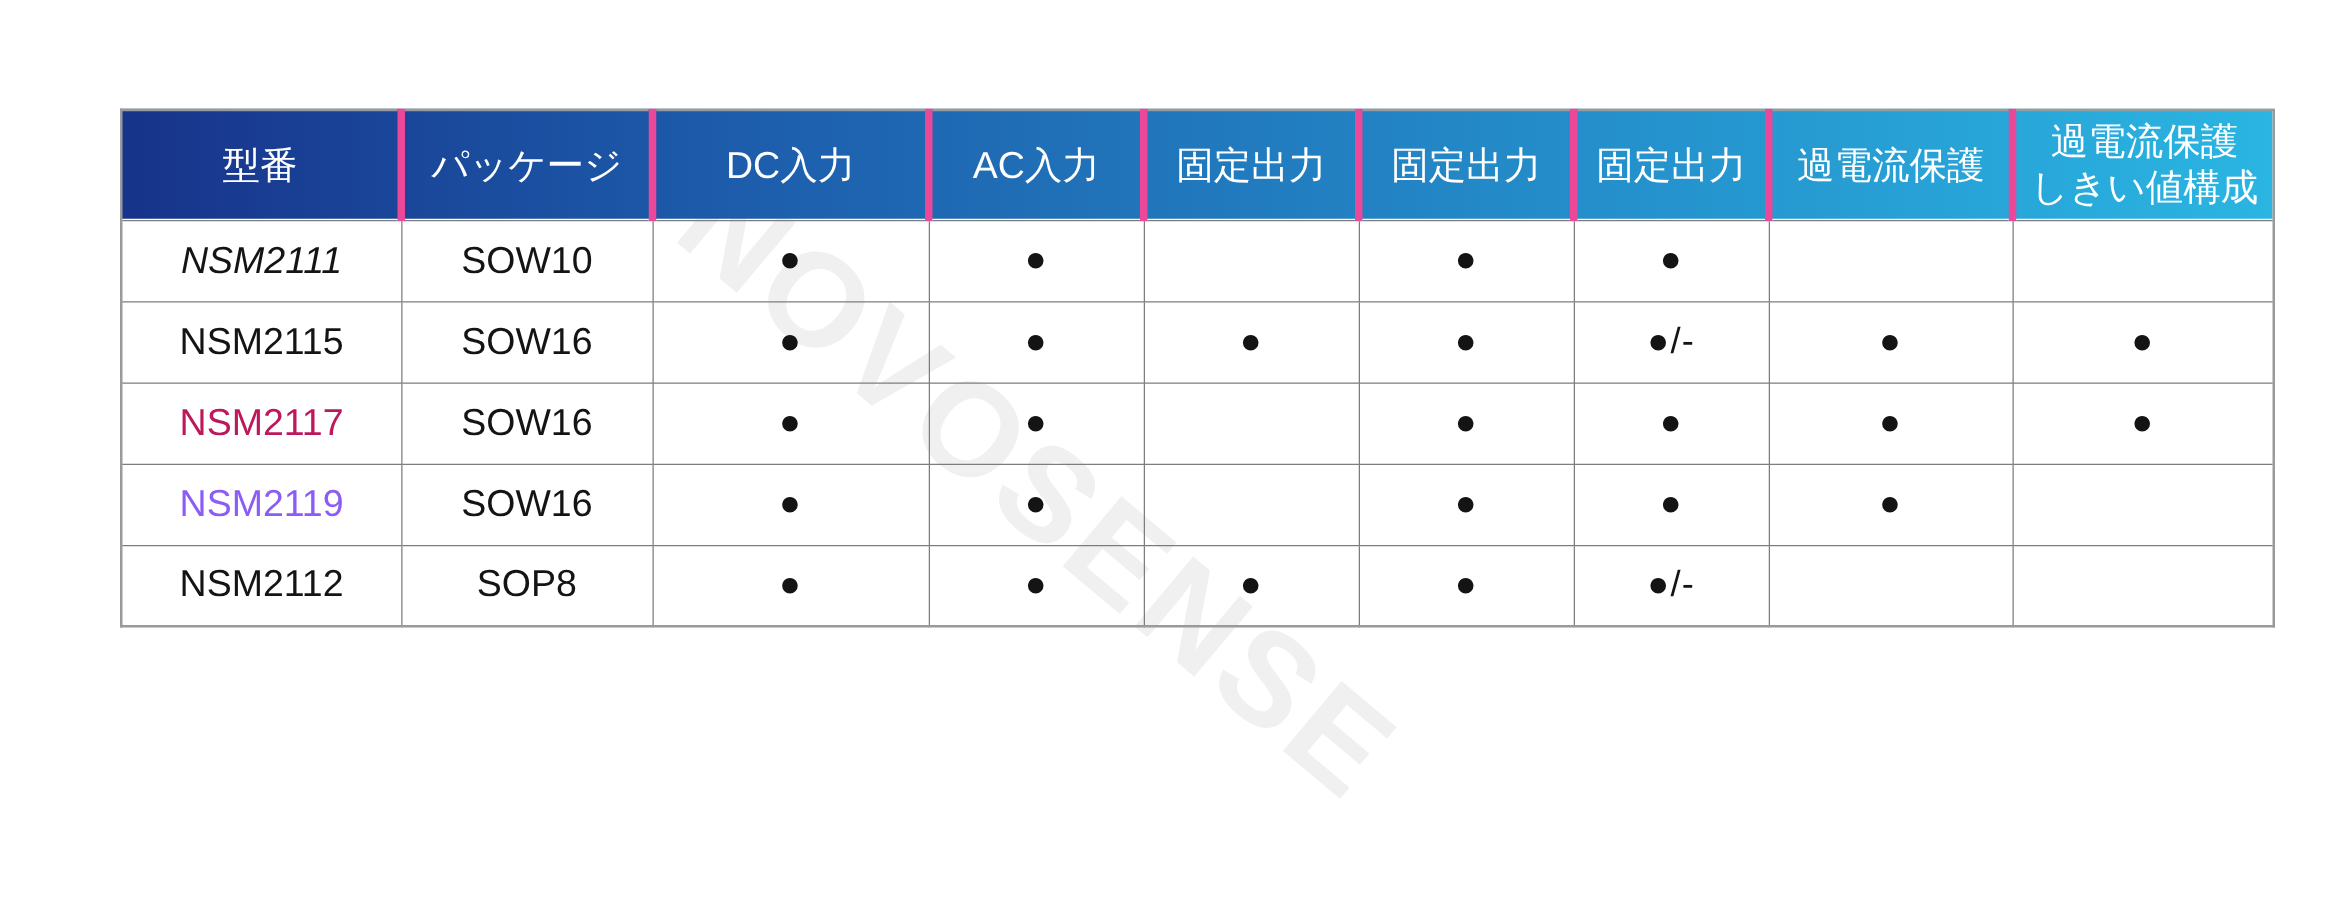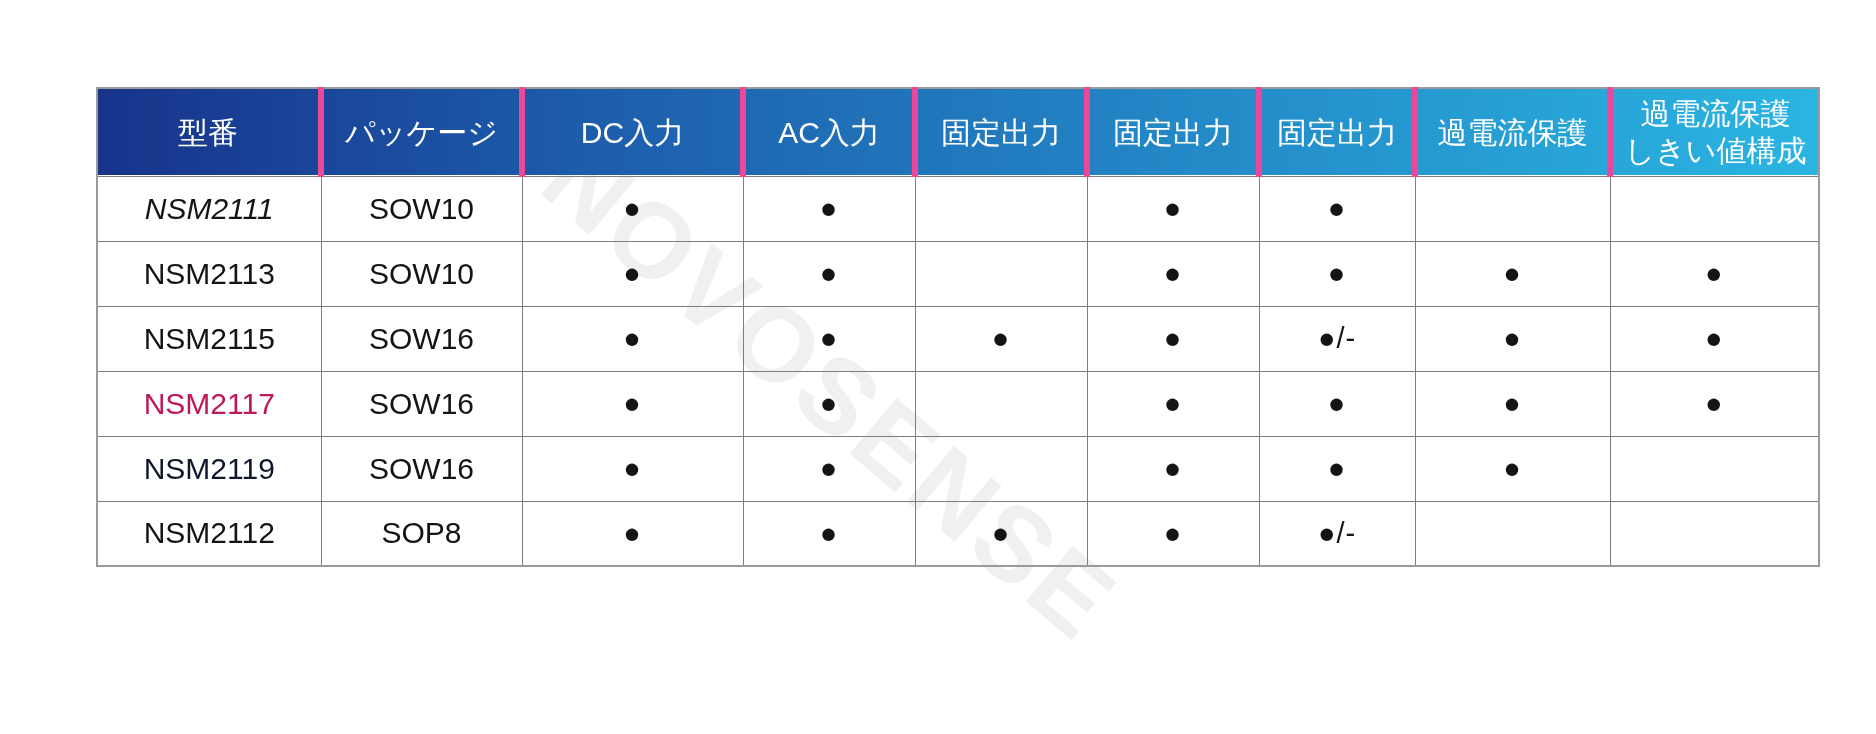--- a/index.html
+++ b/index.html
@@ -108,31 +108,20 @@
         <td style="color: rgb(20, 20, 20); border-color: rgb(125, 125, 125);">SOW10</td>
         <td class="dot" style="color: rgb(20, 20, 20); border-color: rgb(125, 125, 125);">●</td>
         <td class="dot" style="color: rgb(20, 20, 20); border-color: rgb(125, 125, 125);">●</td>
         <td class="dot" style="color: rgb(20, 20, 20); border-color: rgb(125, 125, 125);"></td>
         <td class="dot" style="color: rgb(20, 20, 20); border-color: rgb(125, 125, 125);">●</td>
         <td class="dot" style="color: rgb(20, 20, 20); border-color: rgb(125, 125, 125);">●</td>
         <td class="dot" style="color: rgb(20, 20, 20); border-color: rgb(125, 125, 125);"></td>
         <td class="dot" style="color: rgb(20, 20, 20); border-color: rgb(125, 125, 125);"></td>
       </tr>
       <tr>
-        <td style="color: rgb(20, 20, 20); border-color: rgb(125, 125, 125);">NSM2113</td>
-        <td style="color: rgb(20, 20, 20); border-color: rgb(125, 125, 125);">SOW10</td>
-        <td class="dot" style="color: rgb(20, 20, 20); border-color: rgb(125, 125, 125);">●</td>
-        <td class="dot" style="color: rgb(20, 20, 20); border-color: rgb(125, 125, 125);">●</td>
-        <td class="dot" style="color: rgb(20, 20, 20); border-color: rgb(125, 125, 125);"></td>
-        <td class="dot" style="color: rgb(20, 20, 20); border-color: rgb(125, 125, 125);">●</td>
-        <td class="dot" style="color: rgb(20, 20, 20); border-color: rgb(125, 125, 125);">●</td>
-        <td class="dot" style="color: rgb(20, 20, 20); border-color: rgb(125, 125, 125);">●</td>
-        <td class="dot" style="color: rgb(20, 20, 20); border-color: rgb(125, 125, 125);">●</td>
-      </tr>
-      <tr>
         <td style="color: rgb(20, 20, 20); border-color: rgb(125, 125, 125);">NSM2115</td>
         <td style="color: rgb(20, 20, 20); border-color: rgb(125, 125, 125);">SOW16</td>
         <td class="dot" style="color: rgb(20, 20, 20); border-color: rgb(125, 125, 125);">●</td>
         <td class="dot" style="color: rgb(20, 20, 20); border-color: rgb(125, 125, 125);">●</td>
         <td class="dot" style="color: rgb(20, 20, 20); border-color: rgb(125, 125, 125);">●</td>
         <td class="dot" style="color: rgb(20, 20, 20); border-color: rgb(125, 125, 125);">●</td>
         <td class="dot" style="color: rgb(20, 20, 20); border-color: rgb(125, 125, 125);">●/-</td>
         <td class="dot" style="color: rgb(20, 20, 20); border-color: rgb(125, 125, 125);">●</td>
         <td class="dot" style="color: rgb(20, 20, 20); border-color: rgb(125, 125, 125);">●</td>
       </tr>
@@ -141,21 +130,21 @@
         <td style="color: rgb(20, 20, 20); border-color: rgb(125, 125, 125);">SOW16</td>
         <td class="dot" style="color: rgb(20, 20, 20); border-color: rgb(125, 125, 125);">●</td>
         <td class="dot" style="color: rgb(20, 20, 20); border-color: rgb(125, 125, 125);">●</td>
         <td class="dot" style="color: rgb(20, 20, 20); border-color: rgb(125, 125, 125);"></td>
         <td class="dot" style="color: rgb(20, 20, 20); border-color: rgb(125, 125, 125);">●</td>
         <td class="dot" style="color: rgb(20, 20, 20); border-color: rgb(125, 125, 125);">●</td>
         <td class="dot" style="color: rgb(20, 20, 20); border-color: rgb(125, 125, 125);">●</td>
         <td class="dot" style="color: rgb(20, 20, 20); border-color: rgb(125, 125, 125);">●</td>
       </tr>
       <tr>
-        <td style="color: #0f172a; border-color: rgb(125, 125, 125);">NSM2119</td>
+        <td style="color: #8b5cf6; border-color: rgb(125, 125, 125);">NSM2119</td>
         <td style="color: rgb(20, 20, 20); border-color: rgb(125, 125, 125);">SOW16</td>
         <td class="dot" style="color: rgb(20, 20, 20); border-color: rgb(125, 125, 125);">●</td>
         <td class="dot" style="color: rgb(20, 20, 20); border-color: rgb(125, 125, 125);">●</td>
         <td class="dot" style="color: rgb(20, 20, 20); border-color: rgb(125, 125, 125);"></td>
         <td class="dot" style="color: rgb(20, 20, 20); border-color: rgb(125, 125, 125);">●</td>
         <td class="dot" style="color: rgb(20, 20, 20); border-color: rgb(125, 125, 125);">●</td>
         <td class="dot" style="color: rgb(20, 20, 20); border-color: rgb(125, 125, 125);">●</td>
         <td class="dot" style="color: rgb(20, 20, 20); border-color: rgb(125, 125, 125);"></td>
       </tr>
       <tr>

